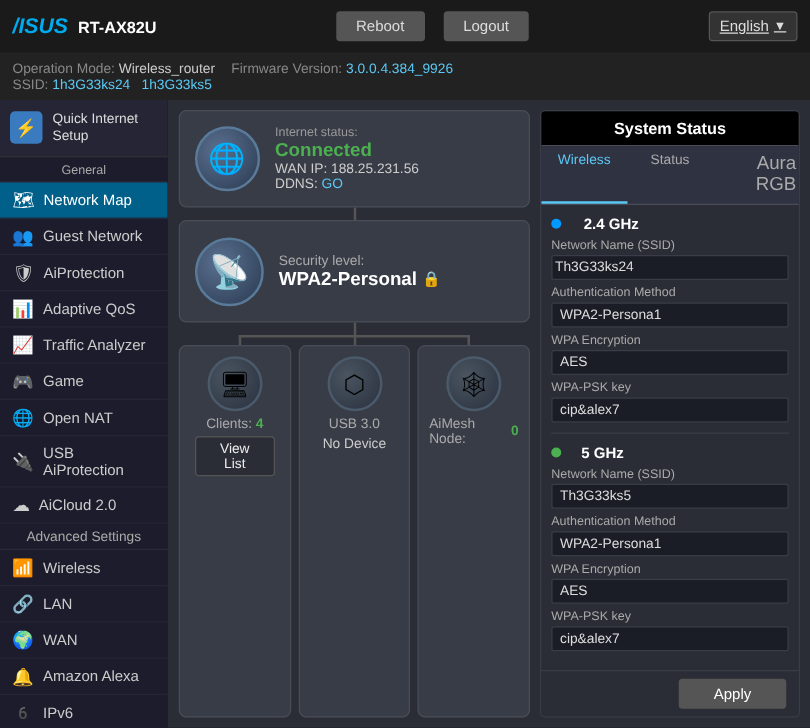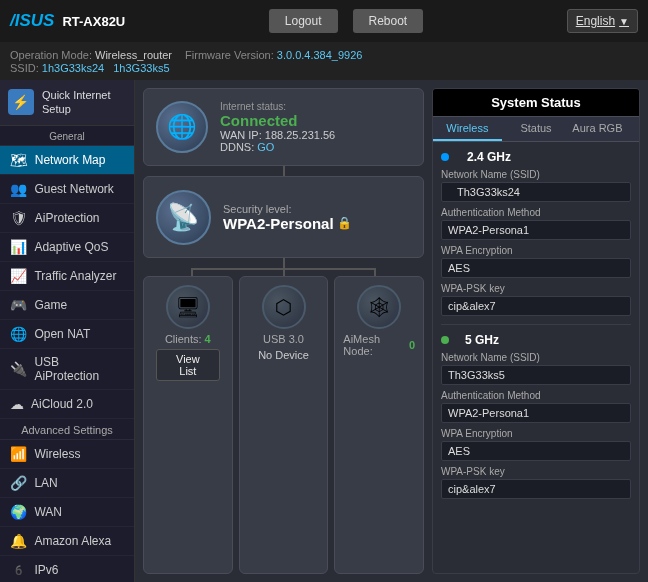--- a/index.html
+++ b/index.html
@@ -7,22 +7,22 @@
   </style>
 </head>
 <body>
 
 <div style="display:flex; align-items:center; background:#1a1a1a; height:42px; padding:0 10px; gap:15px;">
   <div style="color:#00aaee; font-weight:bold; font-size:17px; font-style:italic; display:flex; align-items:baseline; gap:8px;">
     <span>/ISUS</span>
     <span style="color:#fff; font-size:13px; font-style:normal; font-weight:bold;">RT-AX82U</span>
   </div>
   <div style="flex:1;"></div>
+  <button style="background:#555; color:#ddd; border:none; padding:5px 16px; border-radius:3px; cursor:pointer; font-size:12px;">Reboot</button>
   <button style="background:#555; color:#ddd; border:none; padding:5px 16px; border-radius:3px; cursor:pointer; font-size:12px;">Logout</button>
-  <button style="background:#555; color:#ddd; border:none; padding:5px 16px; border-radius:3px; cursor:pointer; font-size:12px;">Reboot</button>
   <div style="flex:1;"></div>
   <div style="display:flex; align-items:center; gap:4px; background:#333; border:1px solid #555; padding:4px 8px; border-radius:3px; cursor:pointer; color:#ddd; font-size:12px;text-decoration:underline;">
     <span>English</span>
     <span style="font-size:10px;">▼</span>
   </div>
 </div>
 
 <div style="background:#222; padding:3px 10px; font-size:11px; color:#aaa; display:flex; flex-direction:column; gap:1px; height:38px; justify-content:center;">
   <div>
     <span style="color:#888;">Operation Mode: </span>
@@ -180,33 +180,33 @@
 
         </div>
       </div>
 
       <div style="width:208px; background:#2a2d35; flex-shrink:0; display:flex; flex-direction:column; border:1px solid #3a3d48; border-radius:4px; overflow:hidden;">
         <div style="background:#000000; color:#fff; text-align:center; padding:6px; font-size:13px; font-weight:bold; border-bottom:1px solid #4a4d58;">System Status</div>
 
         <div style="display:flex; background:#2f3240; border-bottom:1px solid #4a4d58;">
           <div style="flex:1; text-align:center; padding:5px 2px; color:#5bc8f5; cursor:pointer; font-size:11px; border-bottom:2px solid #5bc8f5;">Wireless</div>
           <div style="flex:1; text-align:center; padding:5px 2px; color:#aaa; cursor:pointer; font-size:11px; border-bottom:2px solid transparent;">Status</div>
-          <div style="flex:1; text-align:left; padding:5px 2px; color:#aaa; cursor:pointer; font-size:11px; border-bottom:2px solid transparent;">Aura RGB</div>
+          <div style="flex:1; text-align:right; padding:5px 2px; color:#aaa; cursor:pointer; font-size:15px; border-bottom:2px solid transparent;">Aura RGB</div>
         </div>
 
         <div style="padding:8px; overflow-y:auto; flex:1;">
           
           
           <div style="display:flex; align-items:center; gap:18px; color:#fff; font-size:12px; font-weight:bold; margin-bottom:5px;">
             <div style="width:8px; height:8px; border-radius:50%; background:#0099ff; flex-shrink:0;"></div>
             <span>2.4 GHz</span>
           </div>
 
           <div style="color:#aaa; font-size:10px; margin-bottom:2px;">Network Name (SSID)</div>
-          <input style="background: rgb(26, 29, 37); border: 1px solid rgb(58, 61, 72); color: rgb(221, 221, 221); padding: 3px 15px; border-radius: 2px; font-size: 11px; width: 100%; outline: none;" value="Th3G33ks24" readonly="">
+          <input style="background: rgb(26, 29, 37); border: 1px solid rgb(58, 61, 72); color: rgb(221, 221, 221); padding: 3px 2px; border-radius: 2px; font-size: 11px; width: 100%; outline: none;" value="Th3G33ks24" readonly="">
 
           <div style="color:#aaa; font-size:10px; margin-top:5px; margin-bottom:2px;">Authentication Method</div>
           <input style="background: rgb(26, 29, 37); border: 1px solid rgb(58, 61, 72); color: rgb(221, 221, 221); padding: 3px 6px; border-radius: 2px; font-size: 11px; width: 100%; outline: none;" value="WPA2-Persona1" readonly="">
 
           <div style="color:#aaa; font-size:10px; margin-top:5px; margin-bottom:2px;">WPA Encryption</div>
           <input style="background: rgb(26, 29, 37); border: 1px solid rgb(58, 61, 72); color: rgb(221, 221, 221); padding: 3px 6px; border-radius: 2px; font-size: 11px; width: 100%; outline: none;" value="AES" readonly="">
 
           <div style="color:#aaa; font-size:10px; margin-top:5px; margin-bottom:2px;">WPA-PSK key</div>
           <input style="background: rgb(26, 29, 37); border: 1px solid rgb(58, 61, 72); color: rgb(221, 221, 221); padding: 3px 6px; border-radius: 2px; font-size: 11px; width: 100%; outline: none;" value="cip&amp;alex7" readonly="">
 
@@ -225,17 +225,20 @@
           <input style="background: rgb(26, 29, 37); border: 1px solid rgb(58, 61, 72); color: rgb(221, 221, 221); padding: 3px 6px; border-radius: 2px; font-size: 11px; width: 100%; outline: none;" value="WPA2-Persona1" readonly="">
 
           <div style="color:#aaa; font-size:10px; margin-top:5px; margin-bottom:2px;">WPA Encryption</div>
           <input style="background: rgb(26, 29, 37); border: 1px solid rgb(58, 61, 72); color: rgb(221, 221, 221); padding: 3px 6px; border-radius: 2px; font-size: 11px; width: 100%; outline: none;" value="AES" readonly="">
 
           <div style="color:#aaa; font-size:10px; margin-top:5px; margin-bottom:2px;">WPA-PSK key</div>
           <input style="background: rgb(26, 29, 37); border: 1px solid rgb(58, 61, 72); color: rgb(221, 221, 221); padding: 3px 6px; border-radius: 2px; font-size: 11px; width: 100%; outline: none;" value="cip&amp;alex7" readonly="">
 
         </div>
 
+        <div style="background:#2a2d35; padding:6px 10px; display:flex; justify-content:flex-end; border-top:1px solid #3a3d48;">
+          <button style="background:#555; color:#fff; border:none; padding:5px 28px; border-radius:3px; cursor:pointer; font-size:12px;">Apply</button>
+        </div>
       </div>
 
     </div>
   </div>
 </div>
 
 </body></html>

